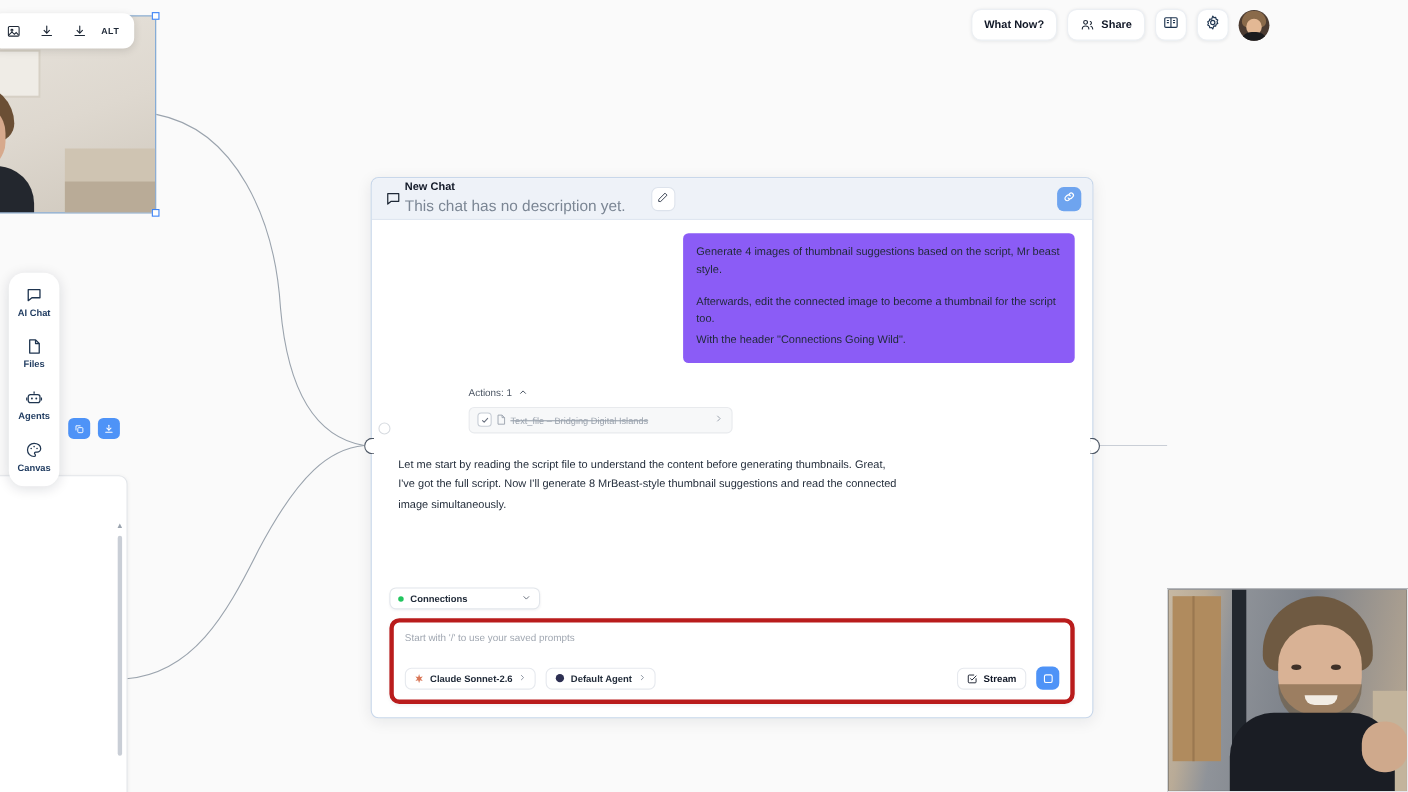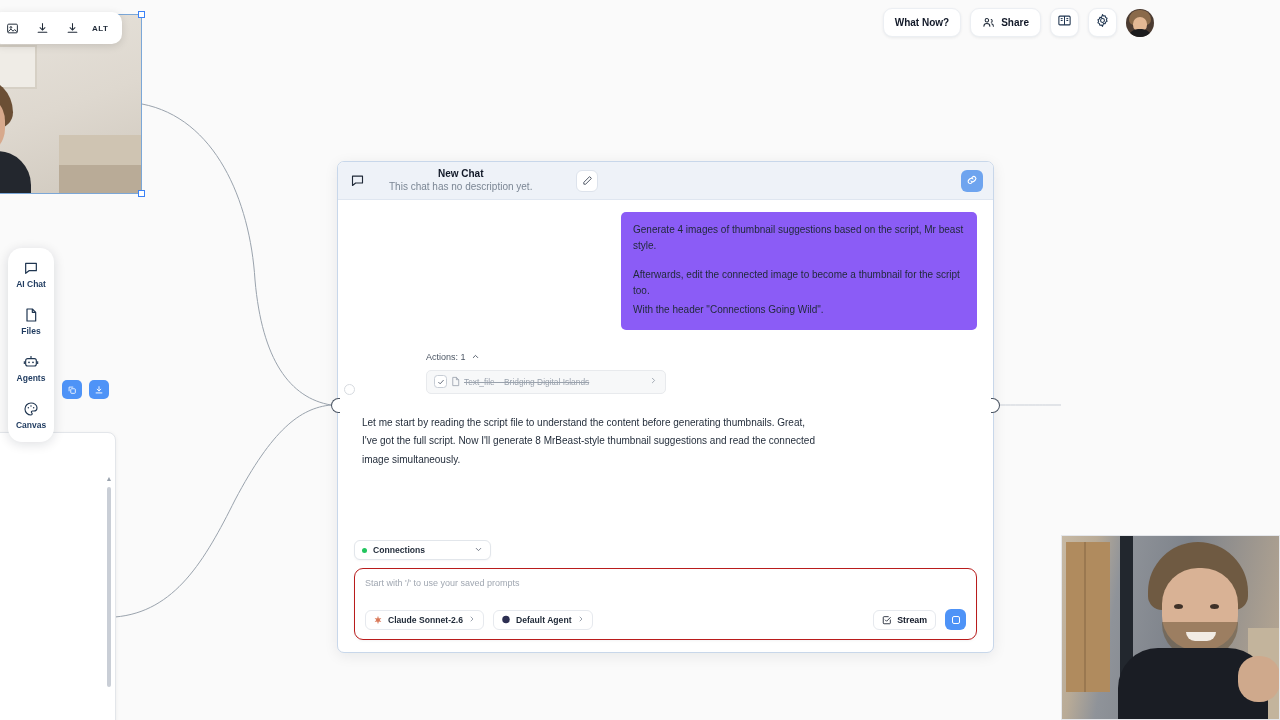--- a/index.html
+++ b/index.html
@@ -74,25 +74,25 @@
   .doc-scroll-arrow { position:absolute; right: 2.5px; top: 42px; color:#9aa3ae; font-size:7px; }
 
   
   .chat-node {
     position: absolute; left: 337px; top: 161px; width: 657px; height: 492px;
     background: #fff; border: 1px solid #c8d7ea; border-radius: 7px;
     box-shadow: 0 3px 14px rgba(16,24,40,.08); overflow: hidden; display: flex; flex-direction: column;
   }
   .chat-head {
     height: 38px; background: #eef2f8; border-bottom: 1px solid #dfe6f0;
-    display: flex; align-items: center; padding: 0 12px; gap: 24px; flex: 0 0 auto; position: relative; text-align: center;
+    display: flex; align-items: center; padding: 0 12px; gap: 3px; flex: 0 0 auto; position: relative;
   }
   .chat-head-icon { color:#1f2937; display:flex; }
   .chat-title { font-size: 10px; font-weight: 700; color: #111827; line-height: 1.25; }
-  .chat-sub { font-size: 10px; color: #7b8694; line-height: 1.3; }
+  .chat-sub { font-size: 14px; color: #7b8694; line-height: 1.3; }
   .edit-btn {
     width: 22px; height: 22px; border: 1px solid #dde3ec; border-radius: 6px; background: #fff;
     display: flex; align-items: center; justify-content: center; cursor: pointer; margin-left: 20px; color:#374151;
   }
   .link-btn {
     position: absolute; right: 10px; top: 8px; width: 22px; height: 22px; border-radius: 6px;
     background: #6ea4ef; display: flex; align-items: center; justify-content: center; cursor: pointer; color: #fff;
   }
 
   .chat-body { flex: 1 1 auto; position: relative; overflow: hidden; padding: 12px 16px 0 16px; }
@@ -130,21 +130,21 @@
   .composer-wrap { flex: 0 0 auto; padding: 0 16px 12px 16px; }
   .conn-pill {
     width: 137px; height: 20px; border: 1px solid #e2e6eb; border-radius: 6px; background: #fff;
     display: flex; align-items: center; padding: 0 7px; gap: 6px; font-size: 8.6px; font-weight: 700;
     color: #1f2937; box-shadow: 0 1px 2px rgba(16,24,40,.04); cursor: pointer; margin-bottom: 8px;
   }
   .conn-dot { width: 5px; height: 5px; border-radius: 50%; background: #22c55e; }
   .conn-chev { margin-left: auto; color: #6b7280; font-size: 9px; }
 
   .composer {
-    border: 1px solid #b91c1c; border-radius: 9px; background: #fff; padding: 9px 10px 9px;
+    border: 4px solid #b91c1c; border-radius: 9px; background: #fff; padding: 9px 10px 9px;
     box-shadow: 0 1px 3px rgba(16,24,40,.05);
   }
   .composer-placeholder { font-size: 9px; color: #a0a7b1; min-height: 25px; }
   .composer-row { display: flex; align-items: center; gap: 9px; margin-top: 6px; }
   .chip {
     height: 20px; border: 1px solid #e6e9ee; border-radius: 6px; background: #fff;
     display: flex; align-items: center; gap: 5px; padding: 0 7px; font-size: 8.6px; font-weight: 600;
     color: #1f2937; cursor: pointer;
   }
   .chip .chev { color:#8b93a0; font-size: 9px; }

